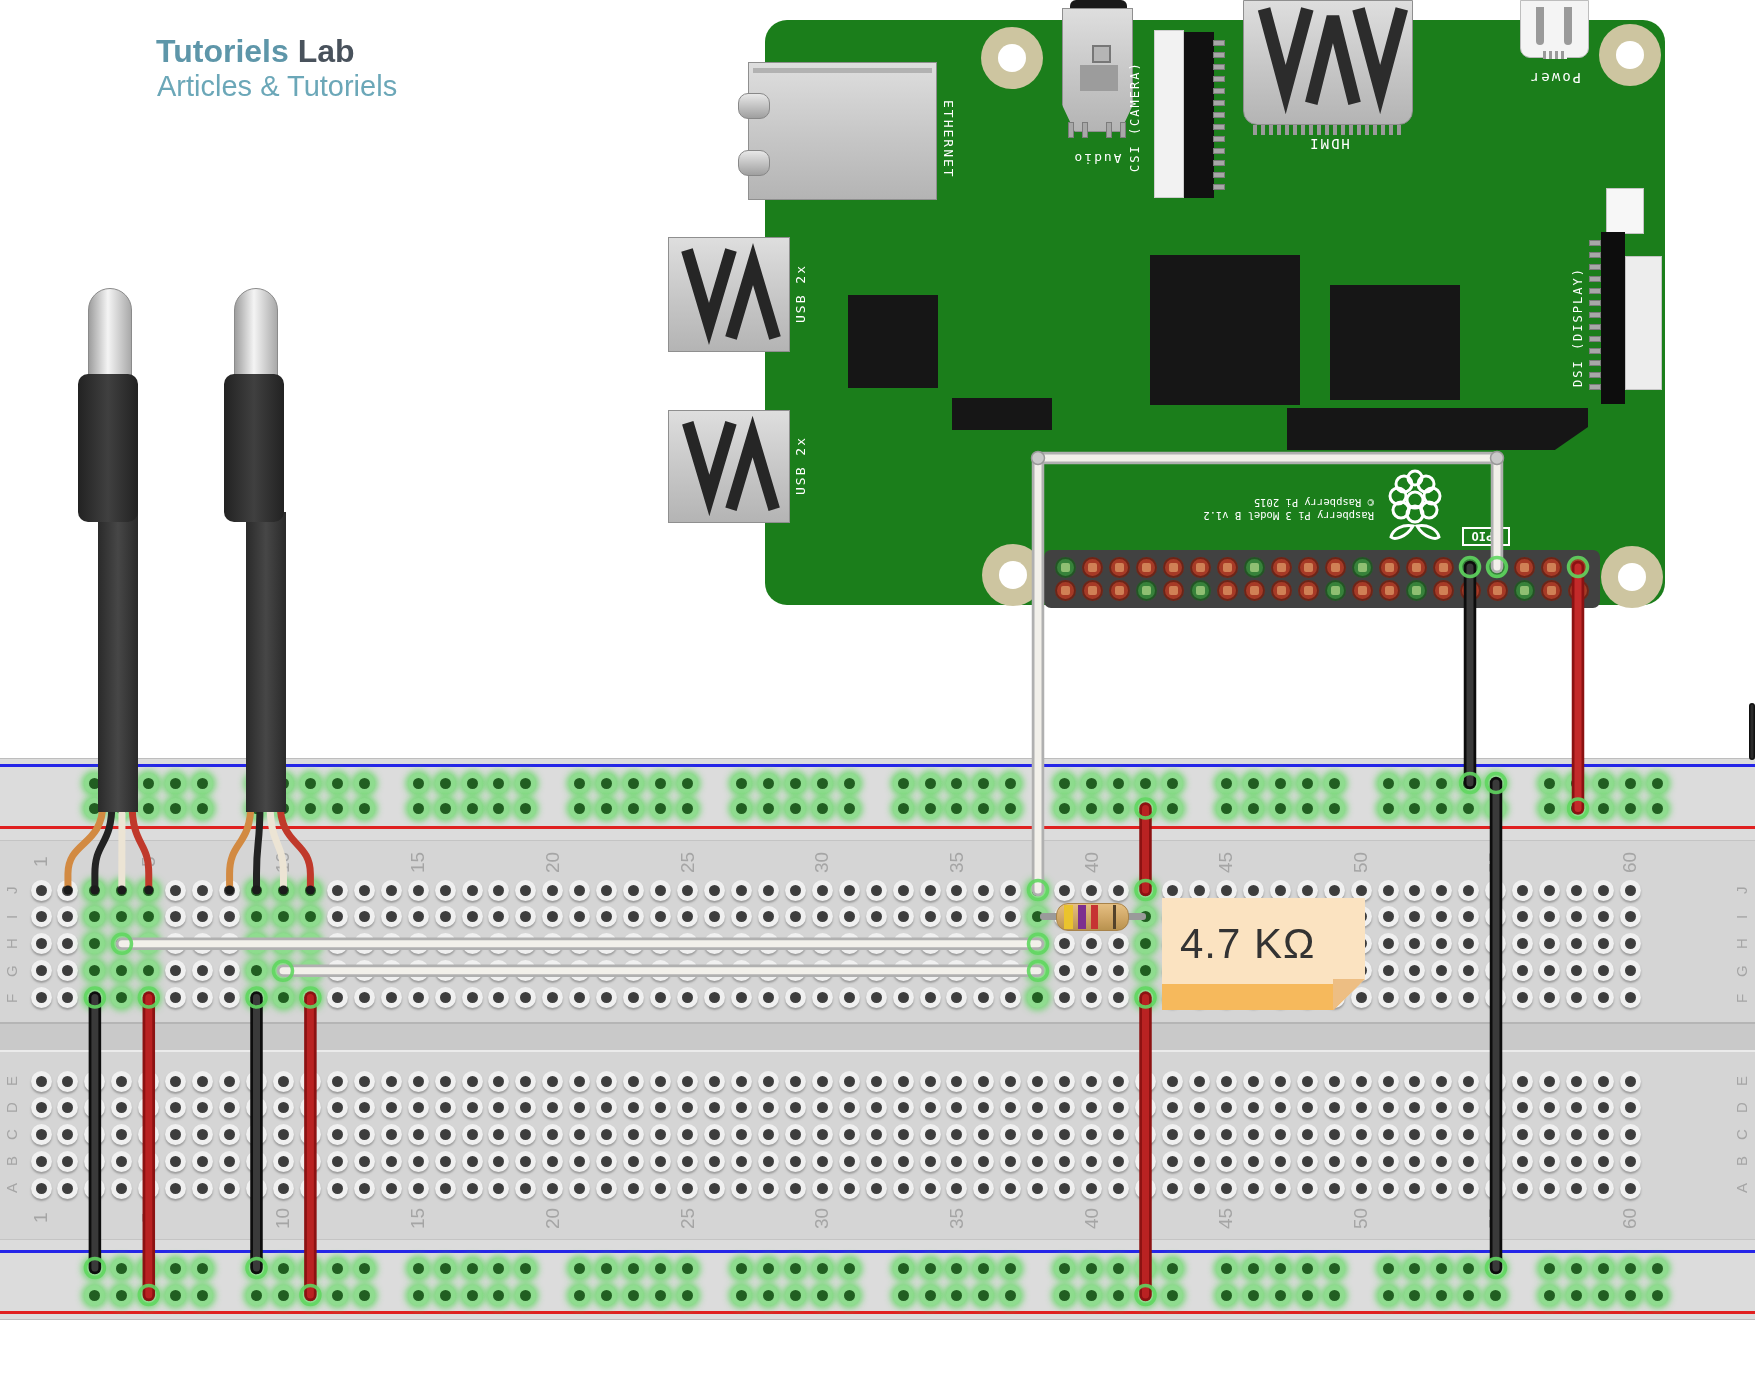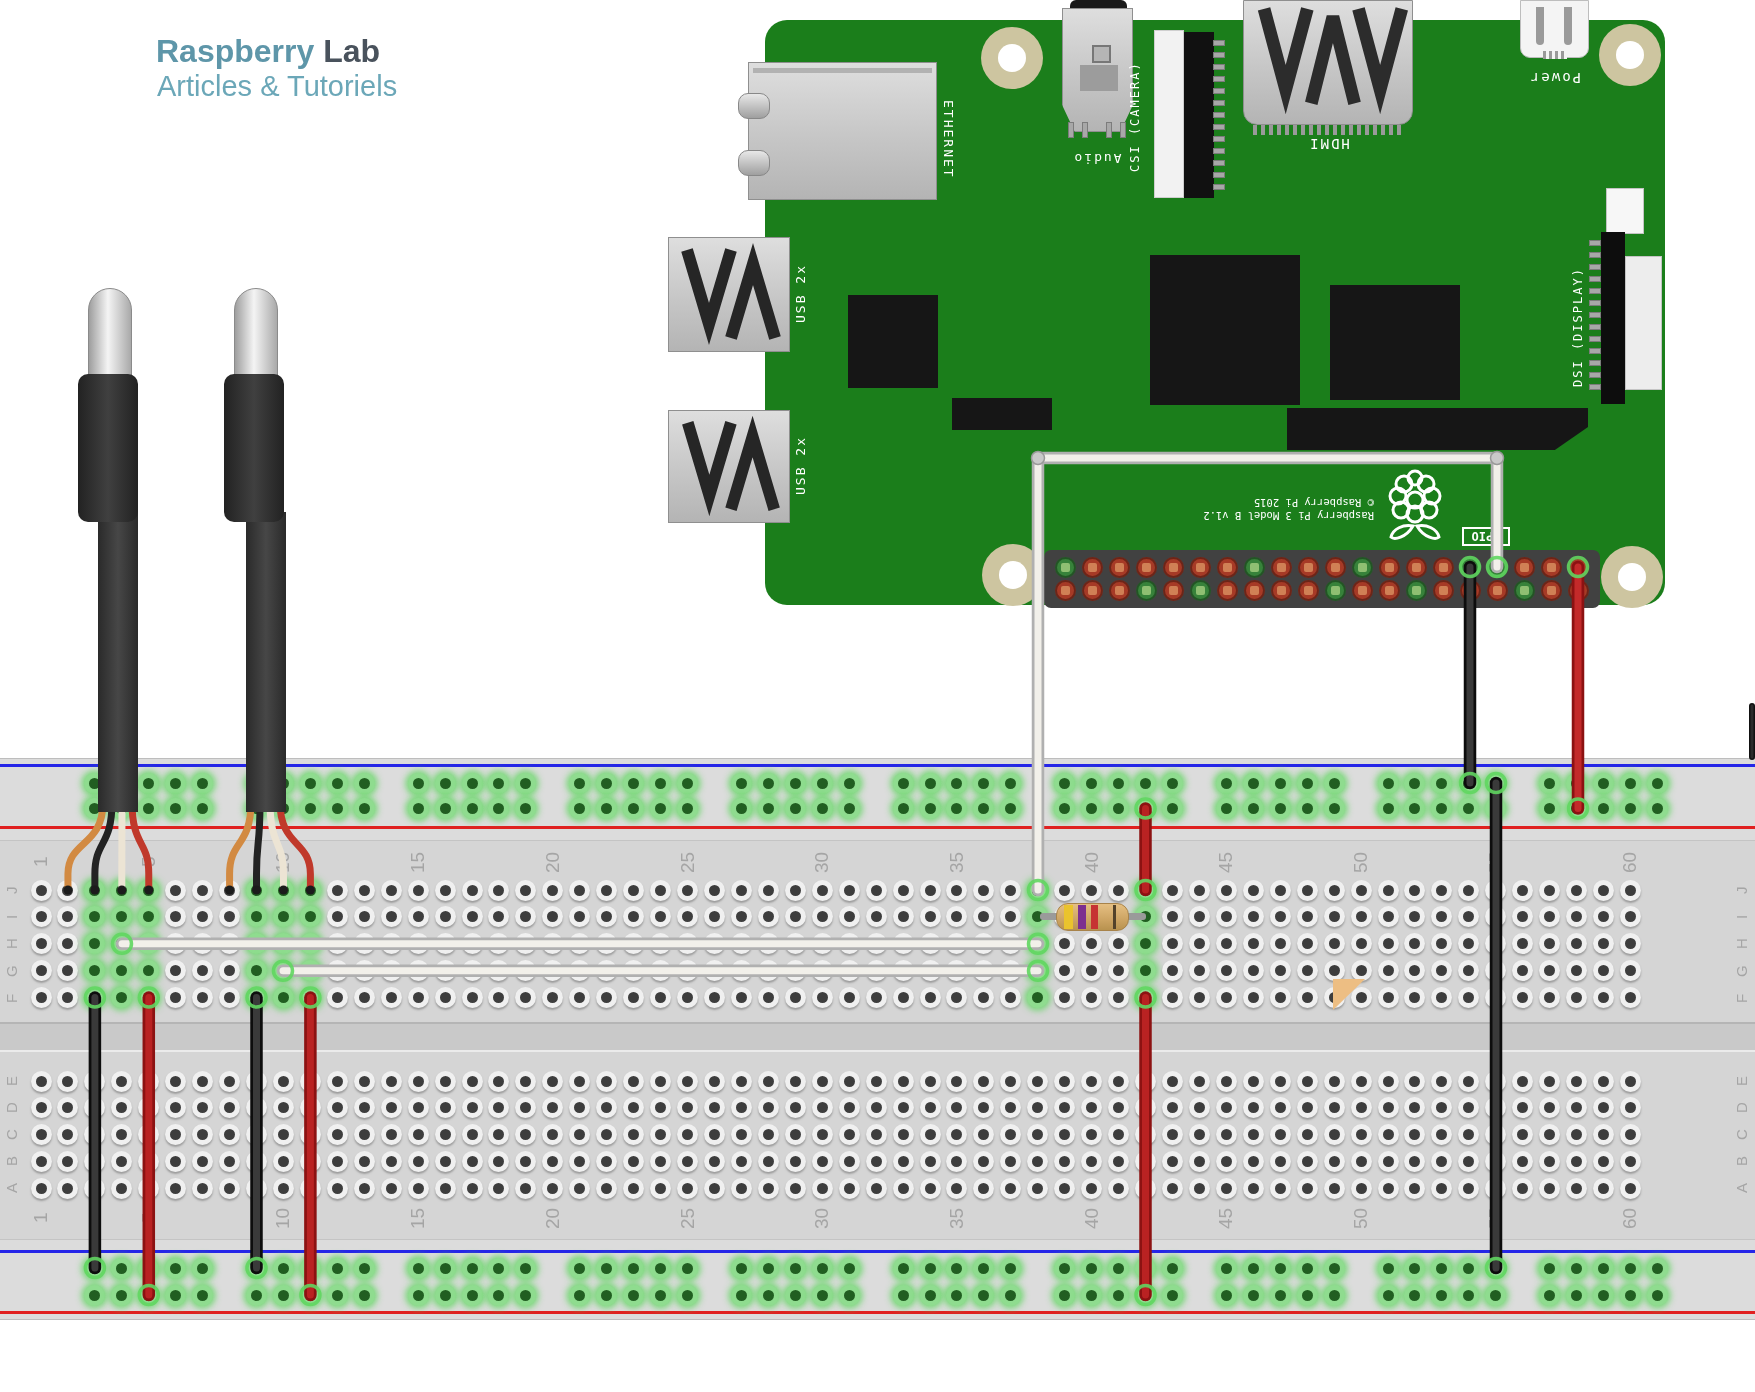--- a/index.html
+++ b/index.html
@@ -936,21 +936,21 @@
       <div class="vlabel row-letter" style="position: absolute; left: 1730px; top: 1092.8px;">D</div>
       <div class="vlabel row-letter" style="position: absolute; left: 0px; top: 1119.5px;">C</div>
       <div class="vlabel row-letter" style="position: absolute; left: 1730px; top: 1119.5px;">C</div>
       <div class="vlabel row-letter" style="position: absolute; left: 0px; top: 1146.3px;">B</div>
       <div class="vlabel row-letter" style="position: absolute; left: 1730px; top: 1146.3px;">B</div>
       <div class="vlabel row-letter" style="position: absolute; left: 0px; top: 1173px;">A</div>
       <div class="vlabel row-letter" style="position: absolute; left: 1730px; top: 1173px;">A</div>
     </div>
 
   <div class="abs brand-title">
-    <span class="t1">Raspberry</span>
+    <span class="t1">Tutoriels</span>
     <span class="t2">Lab</span>
   </div>
   <div class="abs brand-subtitle">Articles &amp; Tutoriels</div>
 
   <div class="abs pi">
 
     <div class="abs silver" style="left:-17px;top:42px;width:189px;height:138px;">
       <div class="abs" style="left:4px;top:5px;right:4px;height:5px;background:#b2b2b2;"></div>
     </div>
     <div class="abs eth-clip" style="left:-27px;top:73px;"></div>
@@ -1216,15 +1216,19 @@
   <div id="resistor">
       <div class="res-lead" style="position: absolute; left: 1040px; top: 913.4px; width: 105.5px; height: 7px;"></div>
       <div class="res-body" style="position: absolute; left: 1056px; top: 903px; width: 73px; height: 28px;">
         <div class="res-band" style="left: 7px; width: 9px; background: rgb(234, 195, 45);"></div>
         <div class="res-band" style="left: 21px; width: 8px; background: rgb(124, 47, 143);"></div>
         <div class="res-band" style="left: 34px; width: 7px; background: rgb(198, 51, 51);"></div>
         <div class="res-band" style="left: 56px; width: 3px; background: rgb(83, 66, 42);"></div>
       </div>
     </div>
 
+  <div class="abs note">
+    <div class="note-strip"></div>
+    <div class="note-text">4.7 KΩ</div>
+  </div>
   <div class="abs note-fold"></div>
 
 </div>
 
 </body></html>

